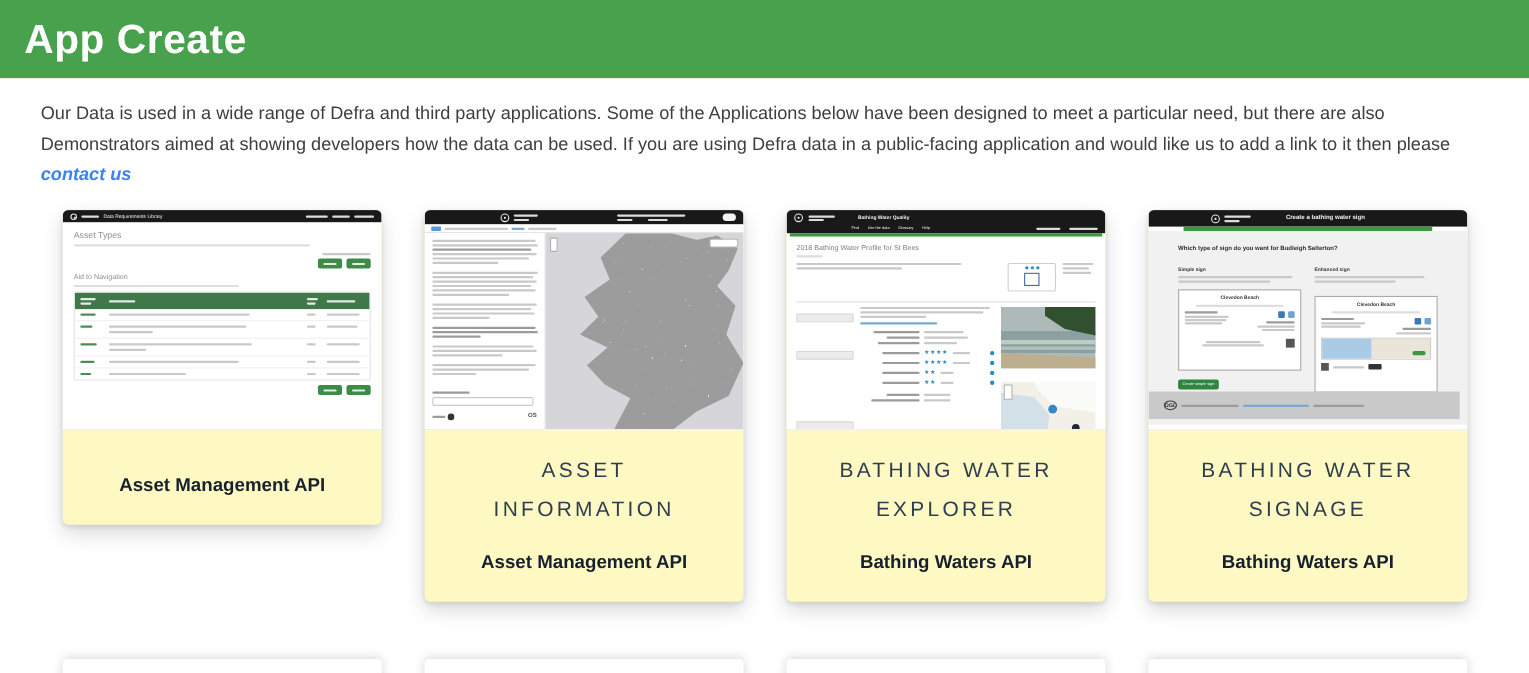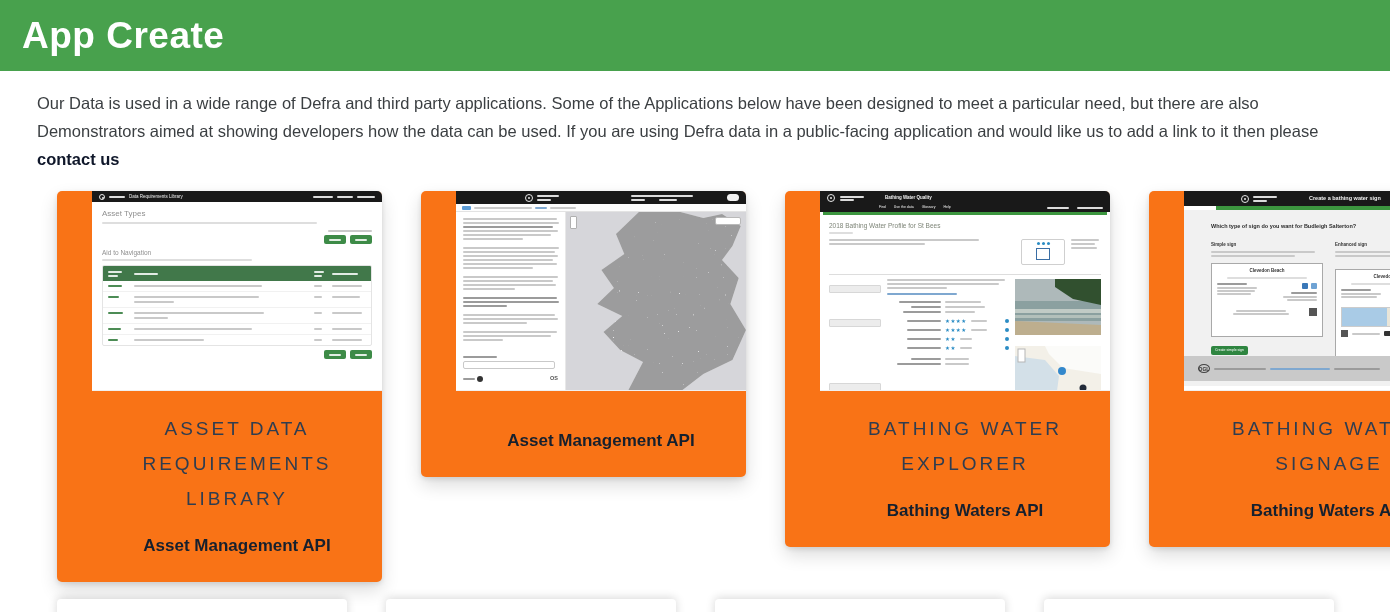--- a/index.html
+++ b/index.html
@@ -8,25 +8,25 @@
     font-family: "Liberation Sans", sans-serif;
     background:#ffffff; position:relative; overflow:hidden;
   }
   
   .hdr { position:absolute; top:0; left:0; width:1390px; height:71px;
          background:#48a14d; display:flex; align-items:center; }
   .hdr h1 { color:#ffffff; font-size:37px; font-weight:bold; letter-spacing:.5px; padding-left:22px; }
   
   .intro { position:absolute; top:89px; left:37px; width:1300px;
            font-size:16.5px; line-height:28px; color:#3b3f42; }
-  .intro b { color:#0f172a; }
+  .intro b { color:#3b82f6;font-style:italic; }
   
   .cards { position:absolute; top:191px; left:57px; display:flex; gap:39px; align-items:flex-start; }
-  .card { width:325px; background:#f97316; border-radius:5px; overflow:hidden;
-          box-shadow:0 8px 18px rgba(0,0,0,.14), 0 2px 5px rgba(0,0,0,.10);padding-left:35px; }
+  .card { width:290px; background:#fef9c3; border-radius:5px; overflow:hidden;
+          box-shadow:0 8px 18px rgba(0,0,0,.14), 0 2px 5px rgba(0,0,0,.10); }
   .card-body { padding:20px 16px 26px; text-align:center; }
   .card-title { font-size:19px; letter-spacing:3px; color:#2f3d50; font-weight:500;
                 line-height:35px; white-space:pre-line; }
   .card-api { margin-top:20px; font-size:17px; font-weight:bold; color:#16202e; }
   
   .thumb { height:200px; position:relative; overflow:hidden; background:#fff;
            border-bottom:1px solid #f0f0f0; }
   .mini-nav { background:#191919; display:flex; align-items:center; gap:4px; padding:0 7px; }
   .roundel { width:8px; height:8px; border:1px solid #e8e8e8; border-radius:50%;
              position:relative; flex:none; }
@@ -232,23 +232,20 @@
           <span class="mini-btn">
               <span class="bar wh"></span>
             </span>
           <span class="mini-btn">
               <span class="bar wh"></span>
             </span>
         </div>
       </div>
     </div>
     <div class="card-body">
-      <div class="card-title">ASSET DATA
-REQUIREMENTS
-LIBRARY</div>
       <div class="card-api">Asset Management API</div>
     </div>
   </div>
 
   <div class="card">
     <div class="thumb">
       <div class="mini-nav" style="height:13px;">
         <span style="width:58px;"></span>
         <span class="roundel"></span>
         <div>
@@ -332,20 +329,22 @@
             <rect width="173" height="178" fill="#d6d6da"></rect>
             <path d="M70,0 L110,0 L132,6 L150,2 L168,14 L160,34 L150,48 L166,66 L158,92 L173,118 L160,148 L132,162 L112,178 L60,178 L74,150 L52,138 L36,120 L54,104 L30,92 L46,76 L34,58 L56,42 L48,22 Z" fill="#ececee"></path>
             <path d="M70,0 L110,0 L132,6 L150,2 L168,14 L160,34 L150,48 L166,66 L158,92 L173,118 L160,148 L132,162 L112,178 L60,178 L74,150 L52,138 L36,120 L54,104 L30,92 L46,76 L34,58 L56,42 L48,22 Z" fill="#ececee" filter="url(#sp1)" opacity="0.8"></path>
           </svg>
           <div class="t2-reset"></div>
           <div class="t2-zoom"></div>
         </div>
       </div>
     </div>
     <div class="card-body">
+      <div class="card-title">ASSET
+INFORMATION</div>
       <div class="card-api">Asset Management API</div>
     </div>
   </div>
 
   <div class="card">
     <div class="thumb">
       <div class="t3-nav">
         <div class="t3-navrow">
           <span class="roundel"></span>
           <div>

